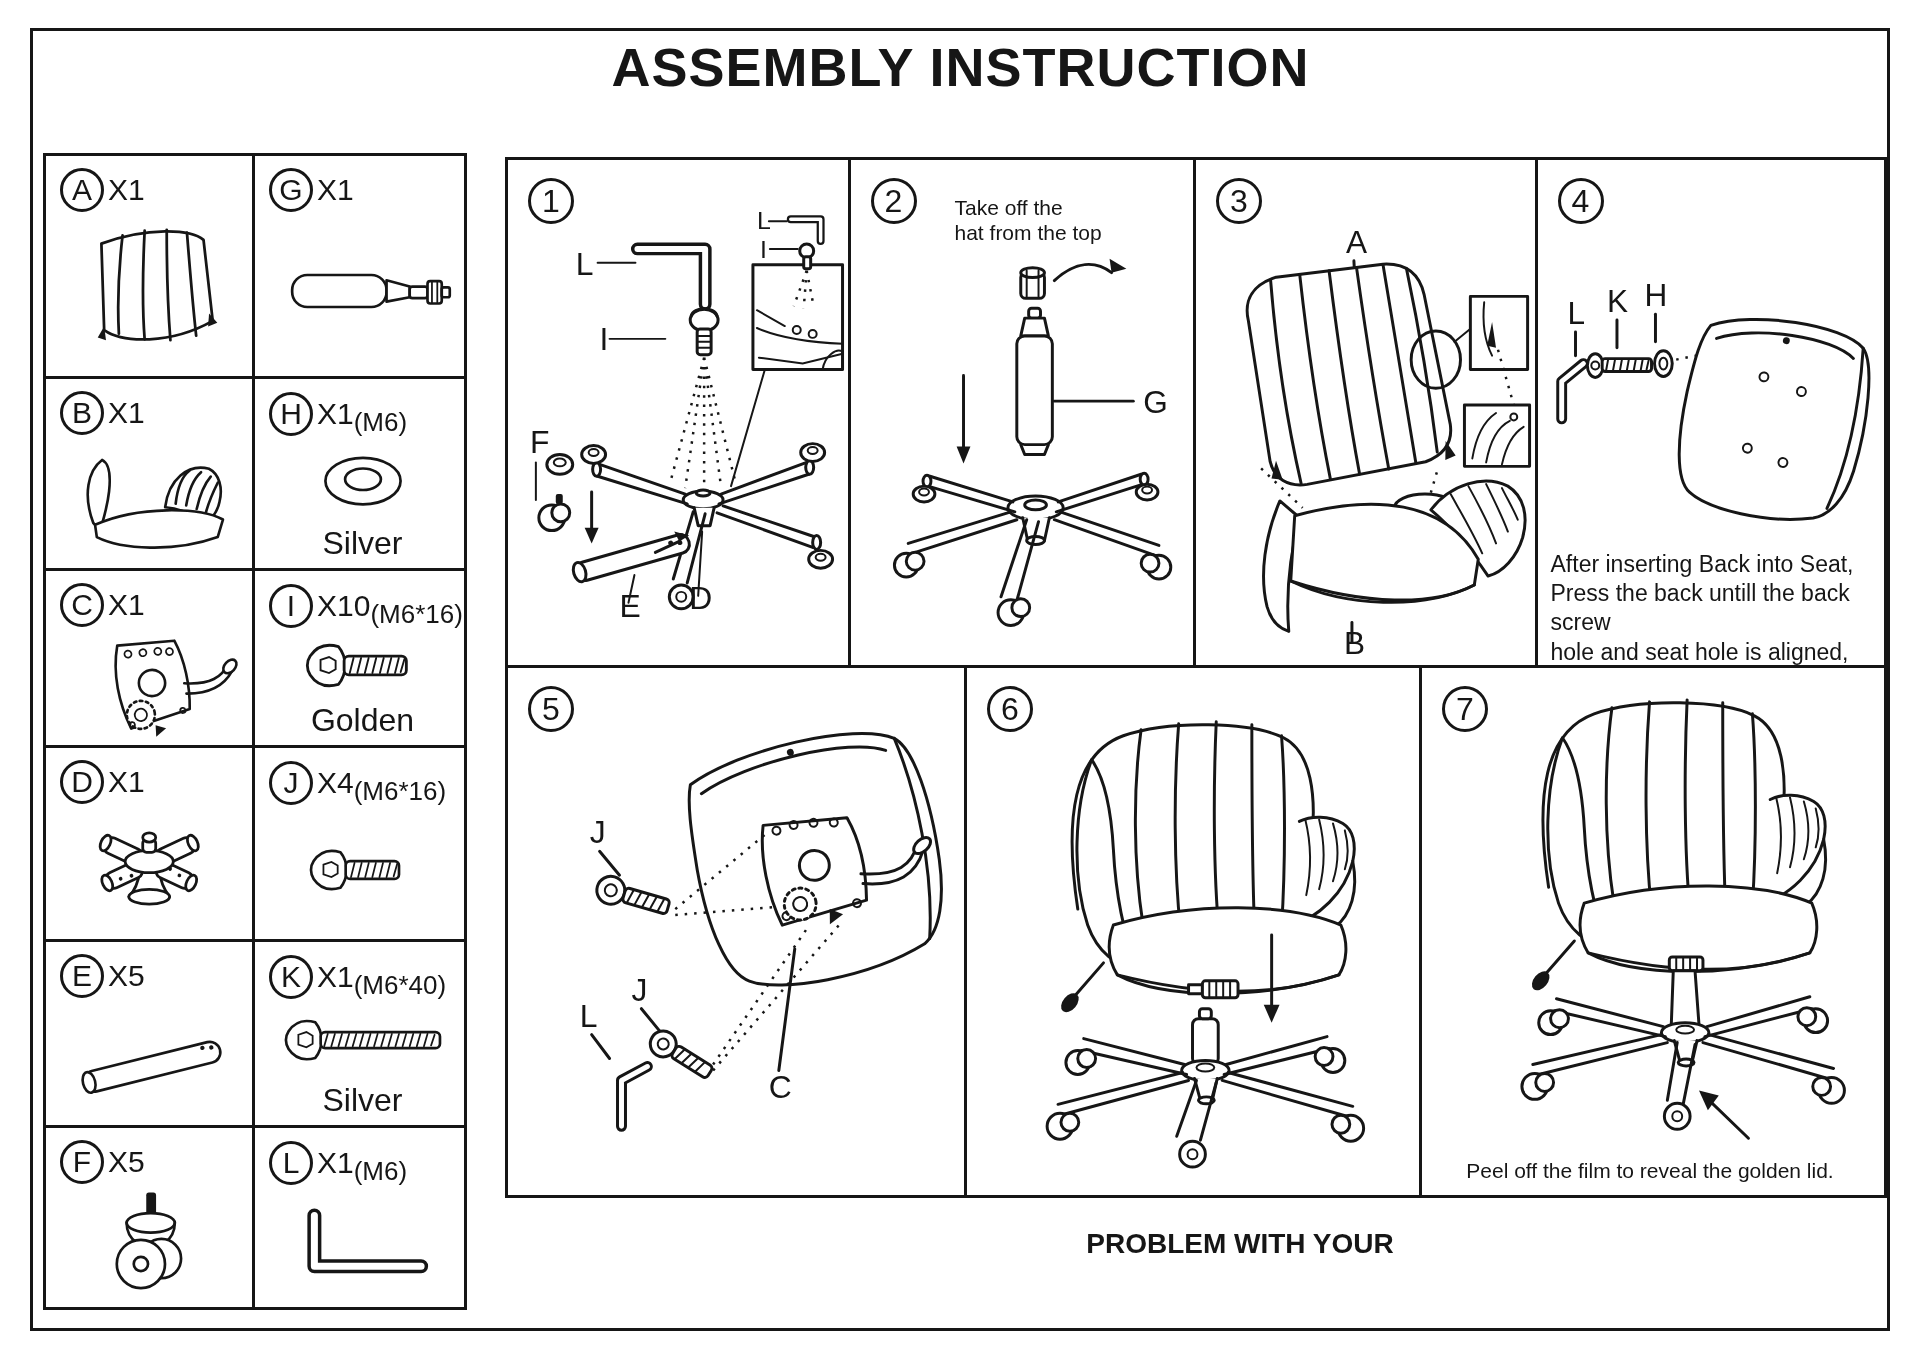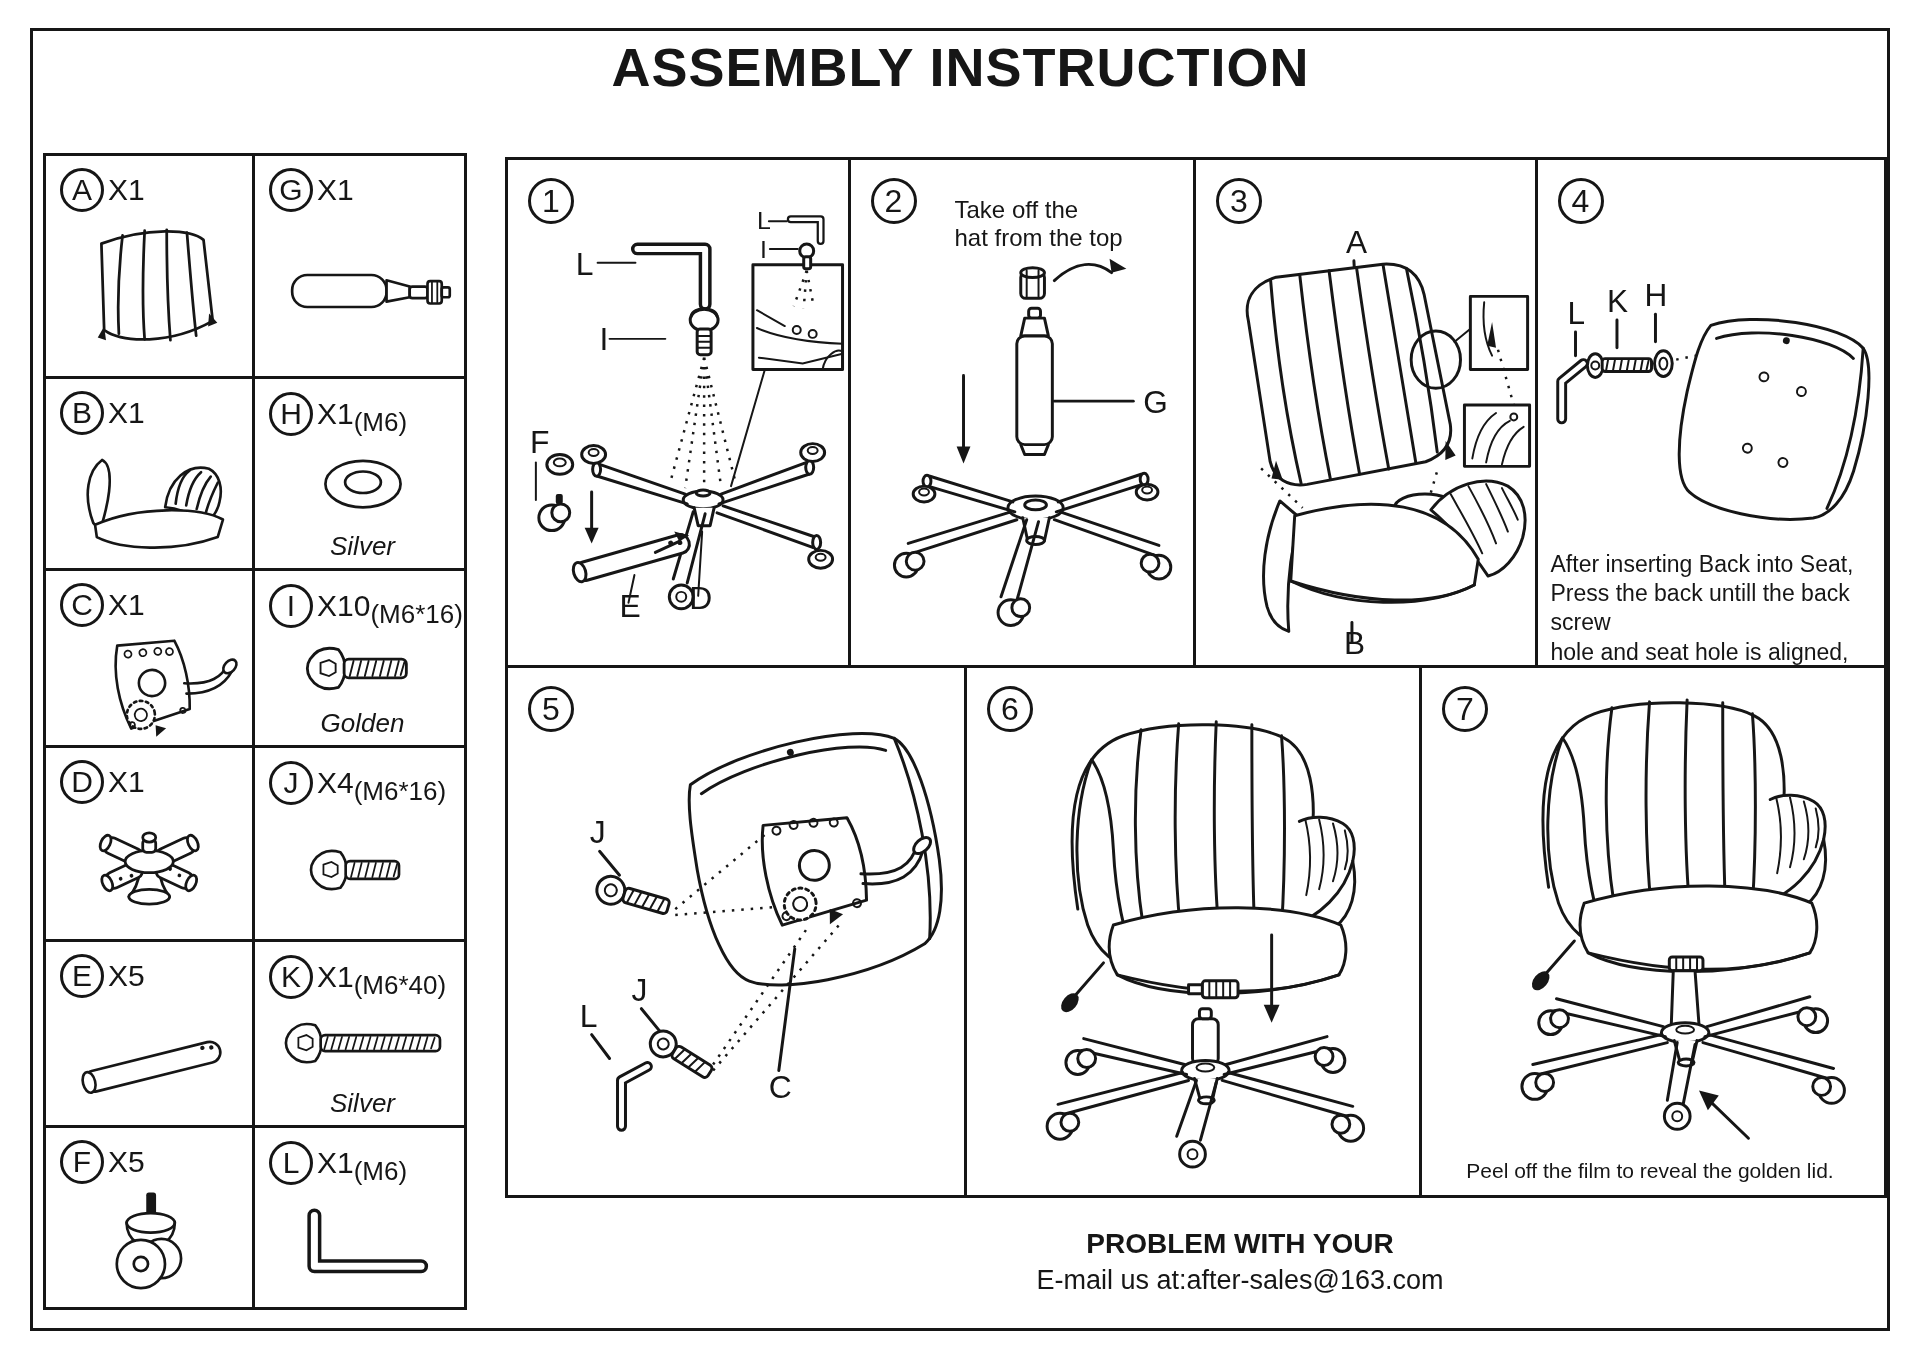--- a/index.html
+++ b/index.html
@@ -9,30 +9,30 @@
   
   .parts{position:absolute;left:43px;top:153px;width:424px;height:1157px;display:grid;grid-template-columns:1fr 1fr;grid-template-rows:224fr 193fr 178fr 195fr 187fr 180fr;border:3px solid #161616;box-sizing:border-box;background:#fff;}
   .cell{border-right:3px solid #161616;border-bottom:3px solid #161616;display:flex;flex-direction:column;padding:12px 8px 6px 14px;box-sizing:border-box;overflow:hidden;}
   .cell.lastcol{border-right:none;}
   .cell.lastrow{border-bottom:none;}
   .cell-head{display:flex;align-items:center;flex:0 0 auto;}
   .badge{width:44px;height:44px;border:3px solid #161616;border-radius:50%;display:flex;align-items:center;justify-content:center;font-size:30px;box-sizing:border-box;flex:0 0 auto;}
   .qty{font-size:30px;margin-left:4px;white-space:nowrap;}
   .spec{font-size:26px;margin-top:16px;white-space:nowrap;}
   .icon-wrap{flex:1 1 auto;display:flex;align-items:center;justify-content:center;min-height:0;}
-  .note{text-align:center;font-size:26px;flex:0 0 auto;font-style:italic;}
+  .note{text-align:center;font-size:32px;flex:0 0 auto;}
   
   .rows{position:absolute;display:grid;box-sizing:border-box;background:#fff;}
   #row-top{left:505px;top:157px;width:1382px;height:511px;grid-template-columns:341fr 347fr 343fr 351fr;border:3px solid #161616;}
   #row-bottom{left:505px;top:665px;width:1382px;height:533px;grid-template-columns:458fr 457fr 467fr;border:3px solid #161616;}
   .panel{position:relative;border-left:3px solid #161616;box-sizing:border-box;overflow:hidden;background:#fff;}
   .panel:first-child{border-left:none;}
   .step-num{position:absolute;left:20px;top:18px;width:46px;height:46px;border:3px solid #161616;border-radius:50%;display:flex;align-items:center;justify-content:center;font-size:32px;background:#fff;box-sizing:border-box;z-index:2;}
   .panel svg.diagram{position:absolute;left:0;top:0;width:100%;height:100%;}
-  .instruction{position:absolute;left:104px;top:36px;font-size:24px;line-height:1.18;white-space:pre-line;z-index:2;}
+  .instruction{position:absolute;left:104px;top:36px;font-size:21px;line-height:1.18;white-space:pre-line;z-index:2;}
   .s4-note{position:absolute;left:13px;top:390px;font-size:23px;line-height:1.27;white-space:pre-line;z-index:2;}
   .s7-note{position:absolute;left:0;right:6px;bottom:12px;text-align:center;font-size:21px;z-index:2;}
   .footer{position:absolute;left:940px;top:1226px;width:600px;text-align:center;}
   .footer .b{font-size:28px;font-weight:bold;line-height:1.3;}
   .footer .r{font-size:27px;line-height:1.4;}
   
   svg .s{stroke:#161616;stroke-width:3;fill:none;stroke-linecap:round;stroke-linejoin:round;}
   svg .w{fill:#fff;}
   svg .f{fill:#161616;stroke:none;}
   svg .thin{stroke:#161616;stroke-width:2;fill:none;stroke-linecap:round;}
@@ -635,15 +635,14 @@
           <circle class="thin" cx="258" cy="450" r="5"></circle>
         <line class="s" x1="330" y1="472" x2="284" y2="428"></line>
         <path class="f" d="M280 424 l20 5 l-11 15 z"></path>
       </svg>
       <div class="s7-note">Peel off the film to reveal the golden lid.</div>
     </div>
   </div>
 
   <div class="footer">
     <div class="b">PROBLEM WITH YOUR</div>
-    <div class="r">E-mail us at:after-sales@163.com</div>
   </div>
 </div>
 
 </body></html>

